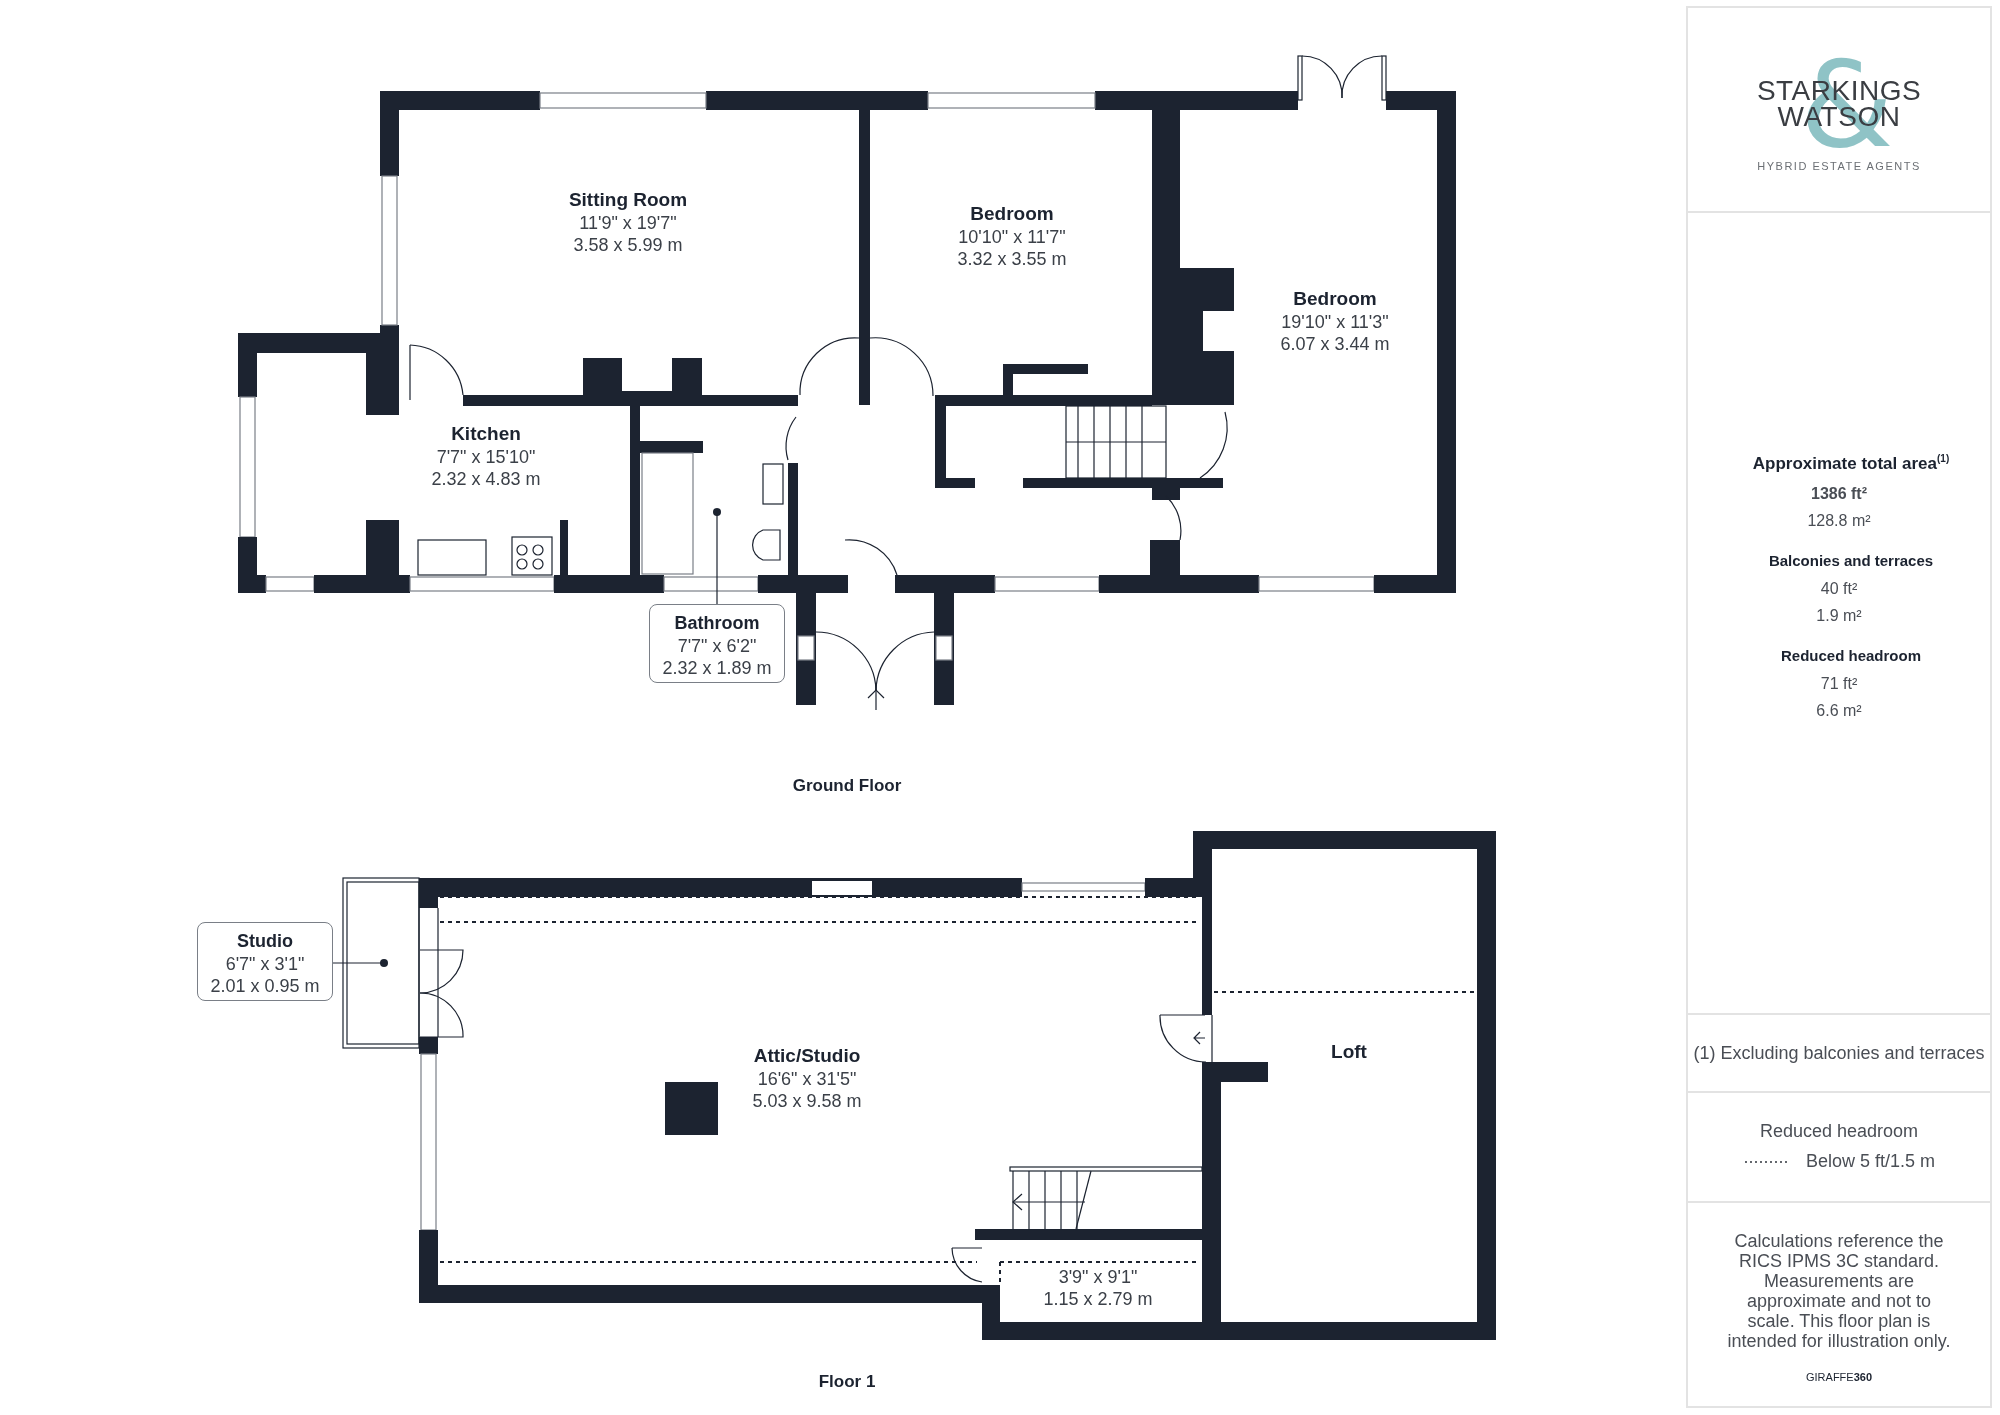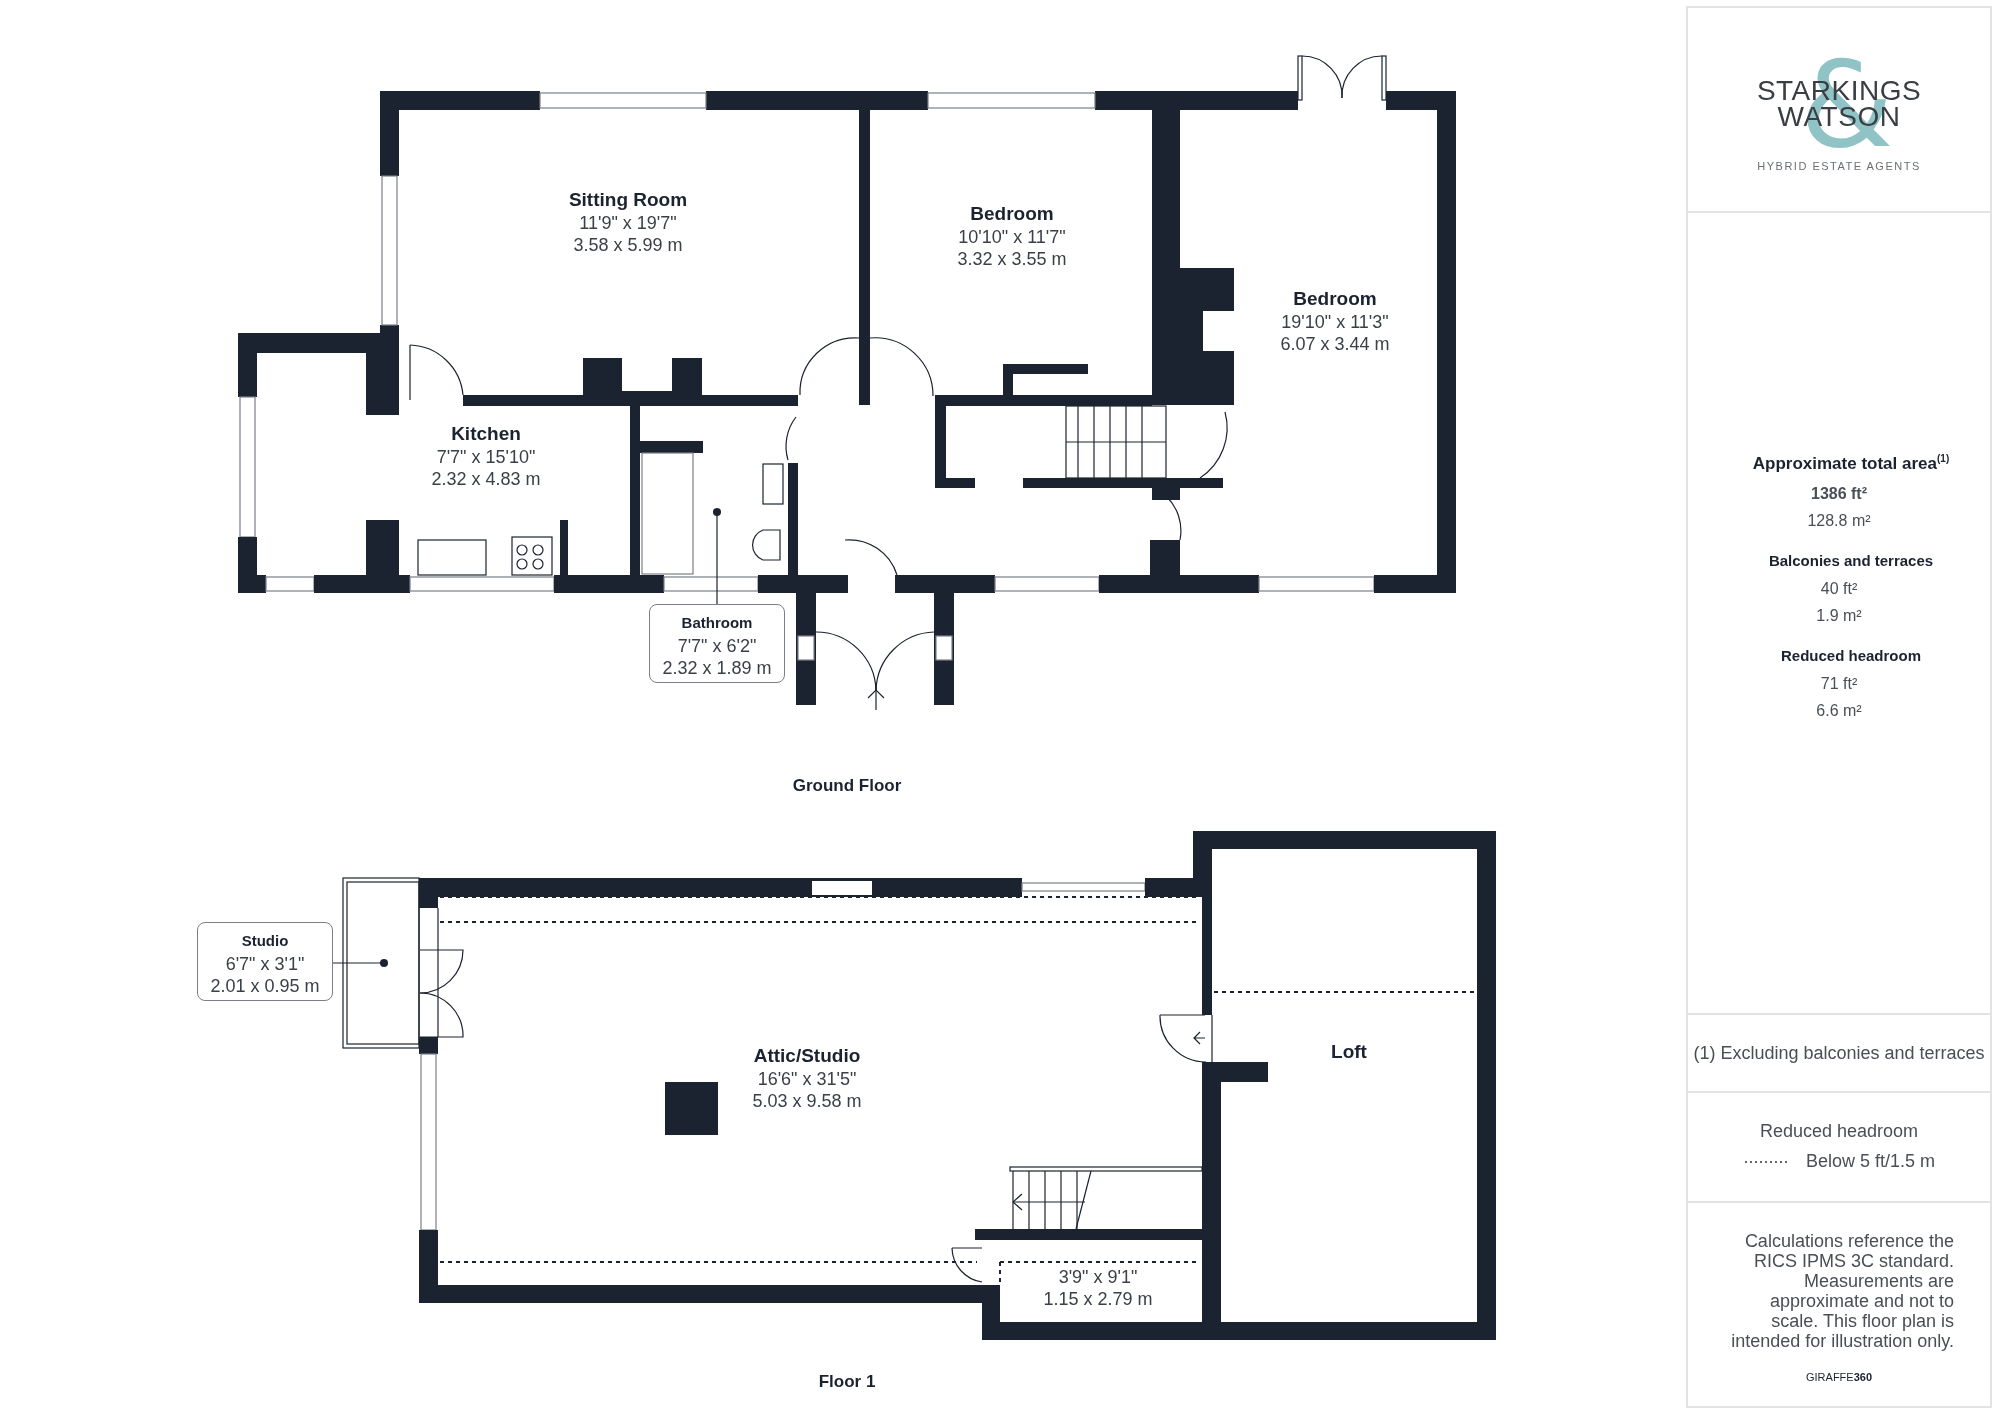--- a/index.html
+++ b/index.html
@@ -6,21 +6,21 @@
   #root{position:relative;width:2000px;height:1415px;background:#fff;overflow:hidden;font-family:"Liberation Sans","DejaVu Sans",sans-serif;}
   svg.plan{position:absolute;left:0;top:0;}
   .wall{fill:#1c2330;}
   .thin{fill:none;stroke:#1c2330;stroke-width:1.2;}
   .win{fill:#fff;stroke:#7a7f87;stroke-width:1.2;}
   .dash{fill:none;stroke:#1c2330;stroke-width:2;stroke-dasharray:4 4;}
   .lbl{position:absolute;text-align:center;transform:translateX(-50%);color:#1c2330;white-space:nowrap;}
   .lbl .t{font-weight:bold;font-size:19px;line-height:24px;}
   .lbl .d{font-size:18px;line-height:22px;color:#3b4048;}
   .box{position:absolute;border:1.5px solid #7a7f87;border-radius:8px;background:#fff;text-align:center;color:#1c2330;}
-  .box .t{font-weight:bold;font-size:15px;line-height:24px;margin-top:6px;}
+  .box .t{font-weight:bold;font-size:18px;line-height:24px;margin-top:6px;}
   .box .d{font-size:18px;line-height:22px;color:#3b4048;}
   .floor-title{position:absolute;transform:translateX(-50%);font-weight:bold;font-size:17px;color:#1c2330;}
   #panel{position:absolute;left:1686px;top:6px;width:306px;height:1402px;border:2px solid #e3e3e3;box-sizing:border-box;}
   .sec{position:absolute;left:0;width:100%;border-top:2px solid #e3e3e3;text-align:center;color:#3b4048;}
   .logo{position:absolute;left:0;top:0;width:100%;height:203px;}
   .logo .amp{position:absolute;left:112px;top:42px;font-size:120px;line-height:110px;color:#8fc3c6;font-family:"DejaVu Sans",sans-serif;}
   .logo .name{position:absolute;left:0;width:100%;text-align:center;font-size:28px;line-height:26px;color:#3a3d42;letter-spacing:0.5px;}
   .logo .tag{position:absolute;left:0;width:100%;top:152px;text-align:center;font-size:11px;letter-spacing:1.5px;color:#6b6f74;}
   .h{font-weight:bold;color:#1c2330;font-size:17px;padding-left:24px;}
   .v{font-size:16px;line-height:27px;color:#4a4e55;}
@@ -287,19 +287,19 @@
     </div>
 
     <div class="sec" style="top:1083px;height:110px;">
       <div class="note" style="margin-top:28px;">Reduced headroom</div>
       <div class="note" style="margin-top:10px;">
         <span style="letter-spacing:-1px;margin-right:18px;">·········</span><span>Below 5 ft/1.5 m</span>
       </div>
     </div>
 
     <div class="sec" style="top:1193px;height:207px;">
-      <div class="note" style="margin:28px 36px 0;text-align:right;">Calculations reference the RICS IPMS 3C standard. Measurements are approximate and not to scale. This floor plan is intended for illustration only.</div>
+      <div class="note" style="margin:28px 36px 0;">Calculations reference the RICS IPMS 3C standard. Measurements are approximate and not to scale. This floor plan is intended for illustration only.</div>
       <div style="margin-top:20px;font-size:11px;color:#1c2330;">
         <span>GIRAFFE</span><b>360</b>
       </div>
     </div>
   </div>
 </div>
 
 </body></html>

